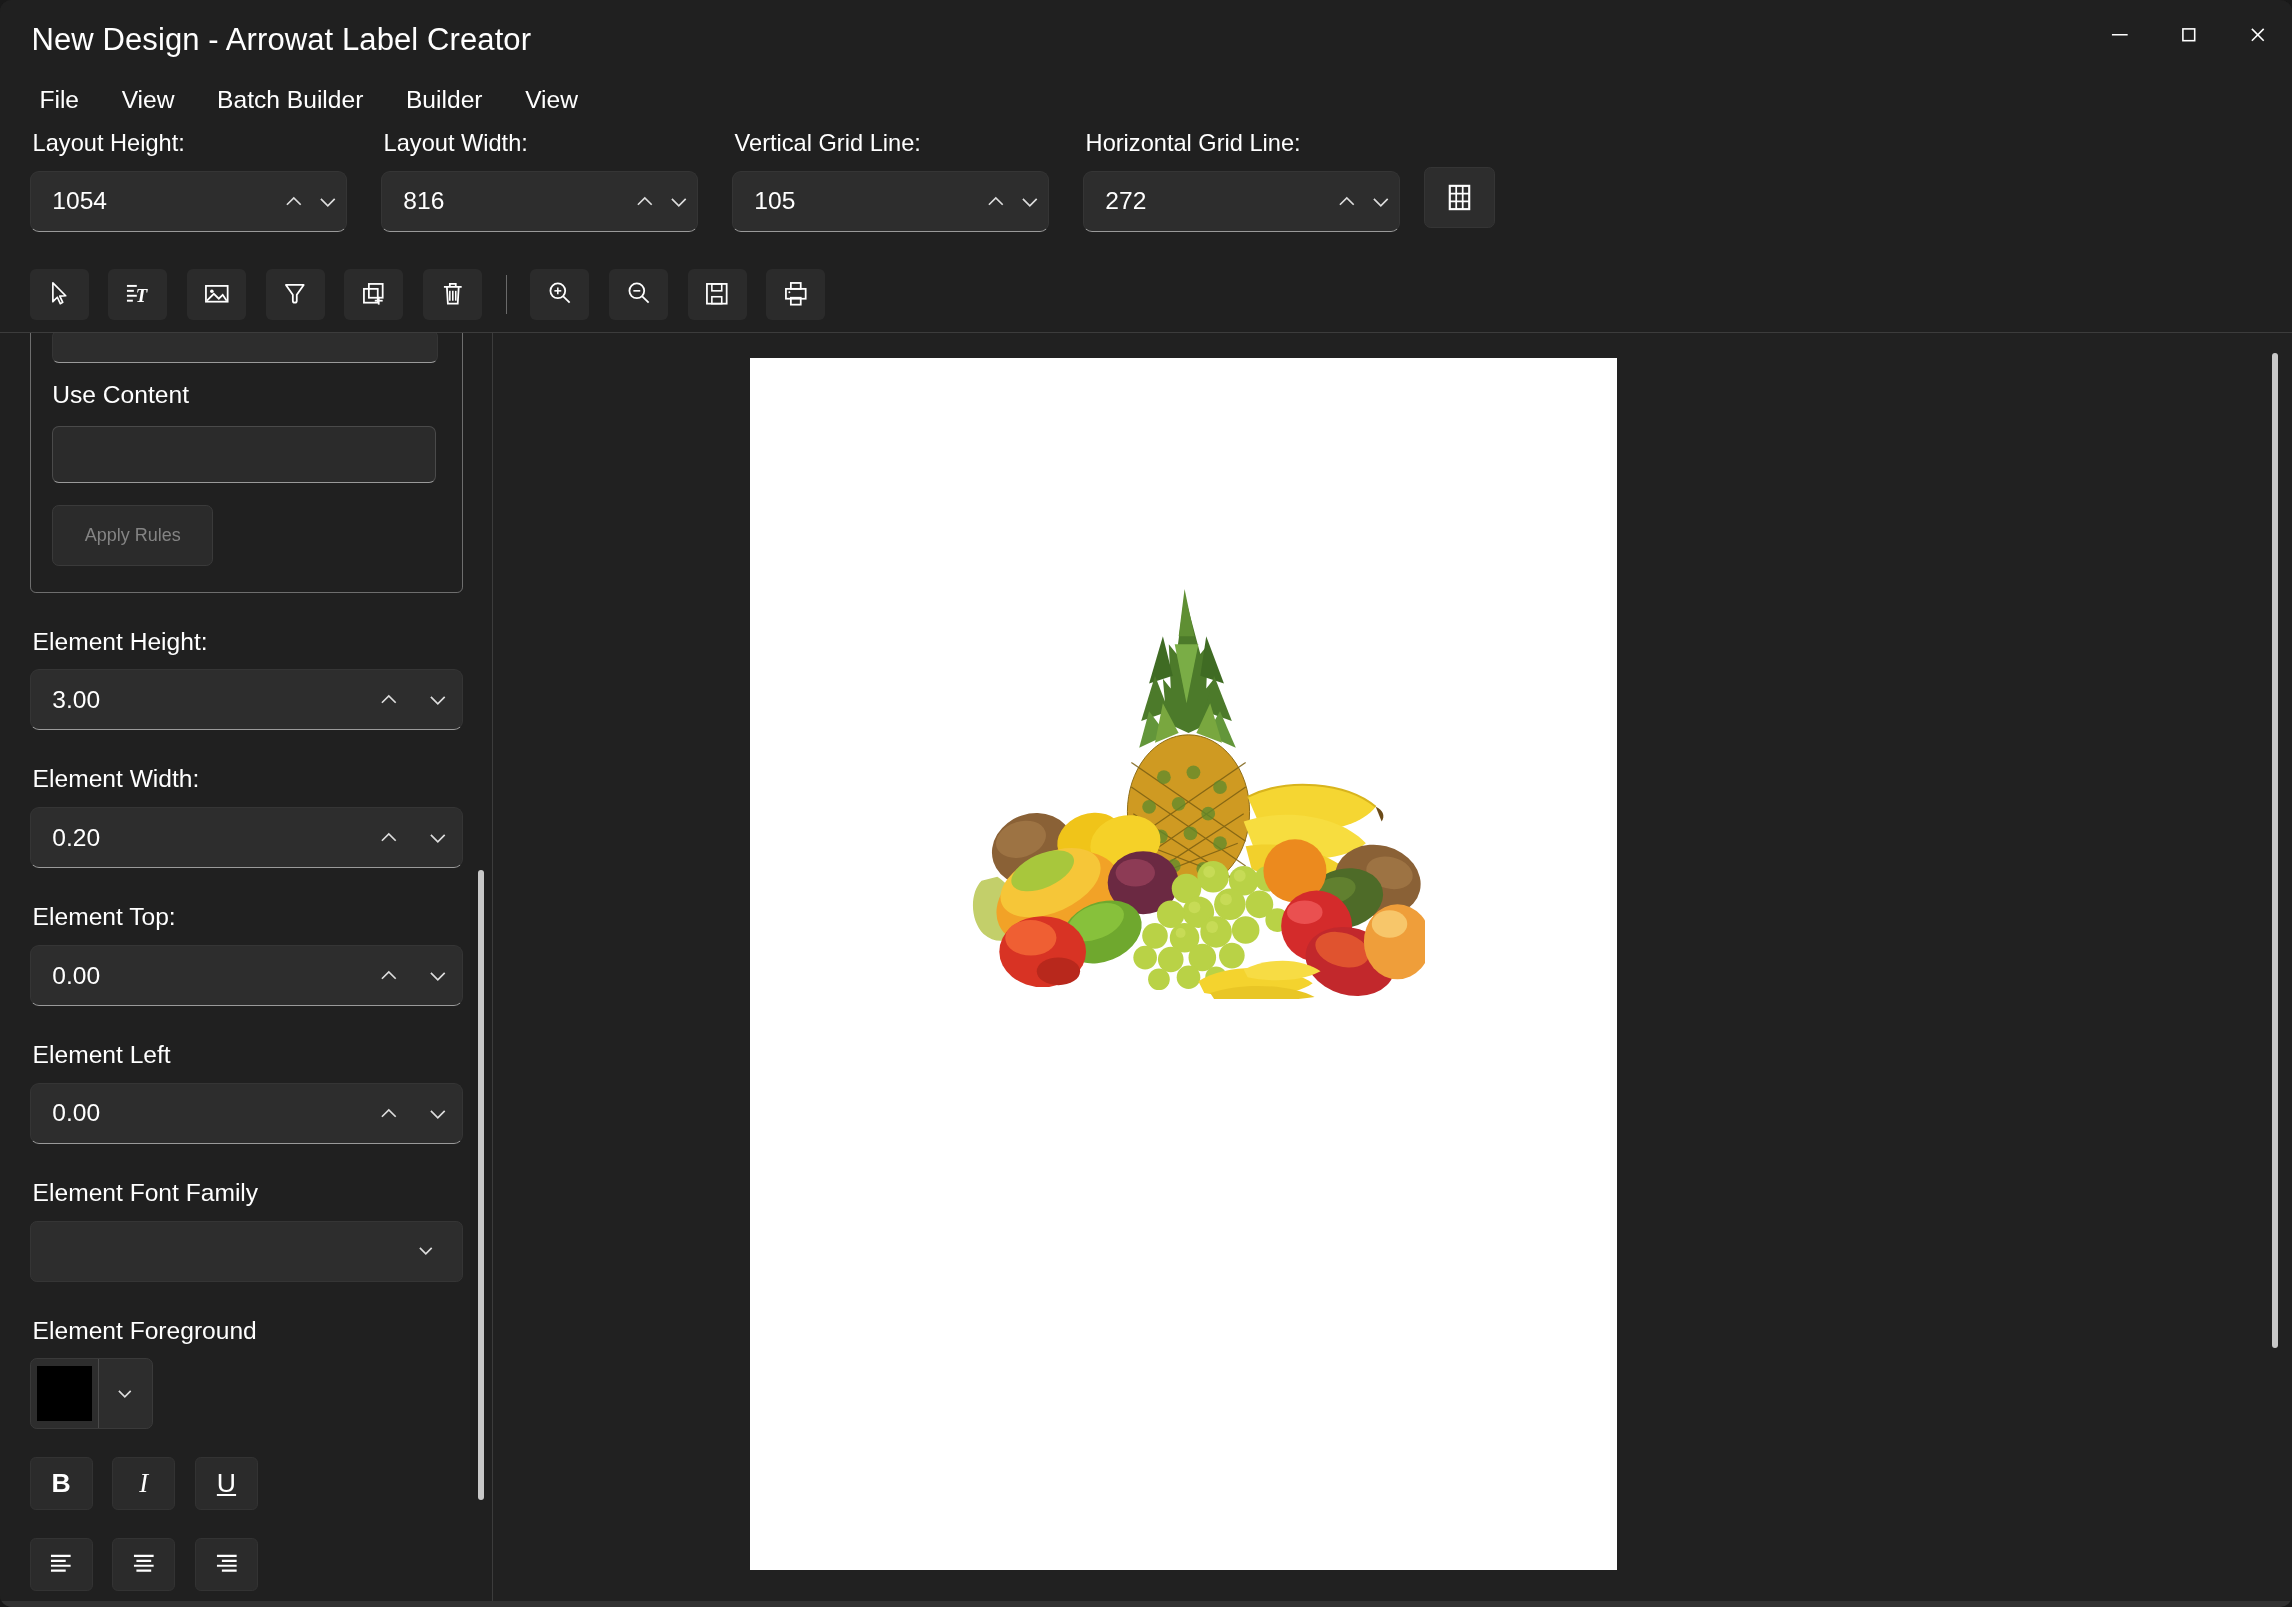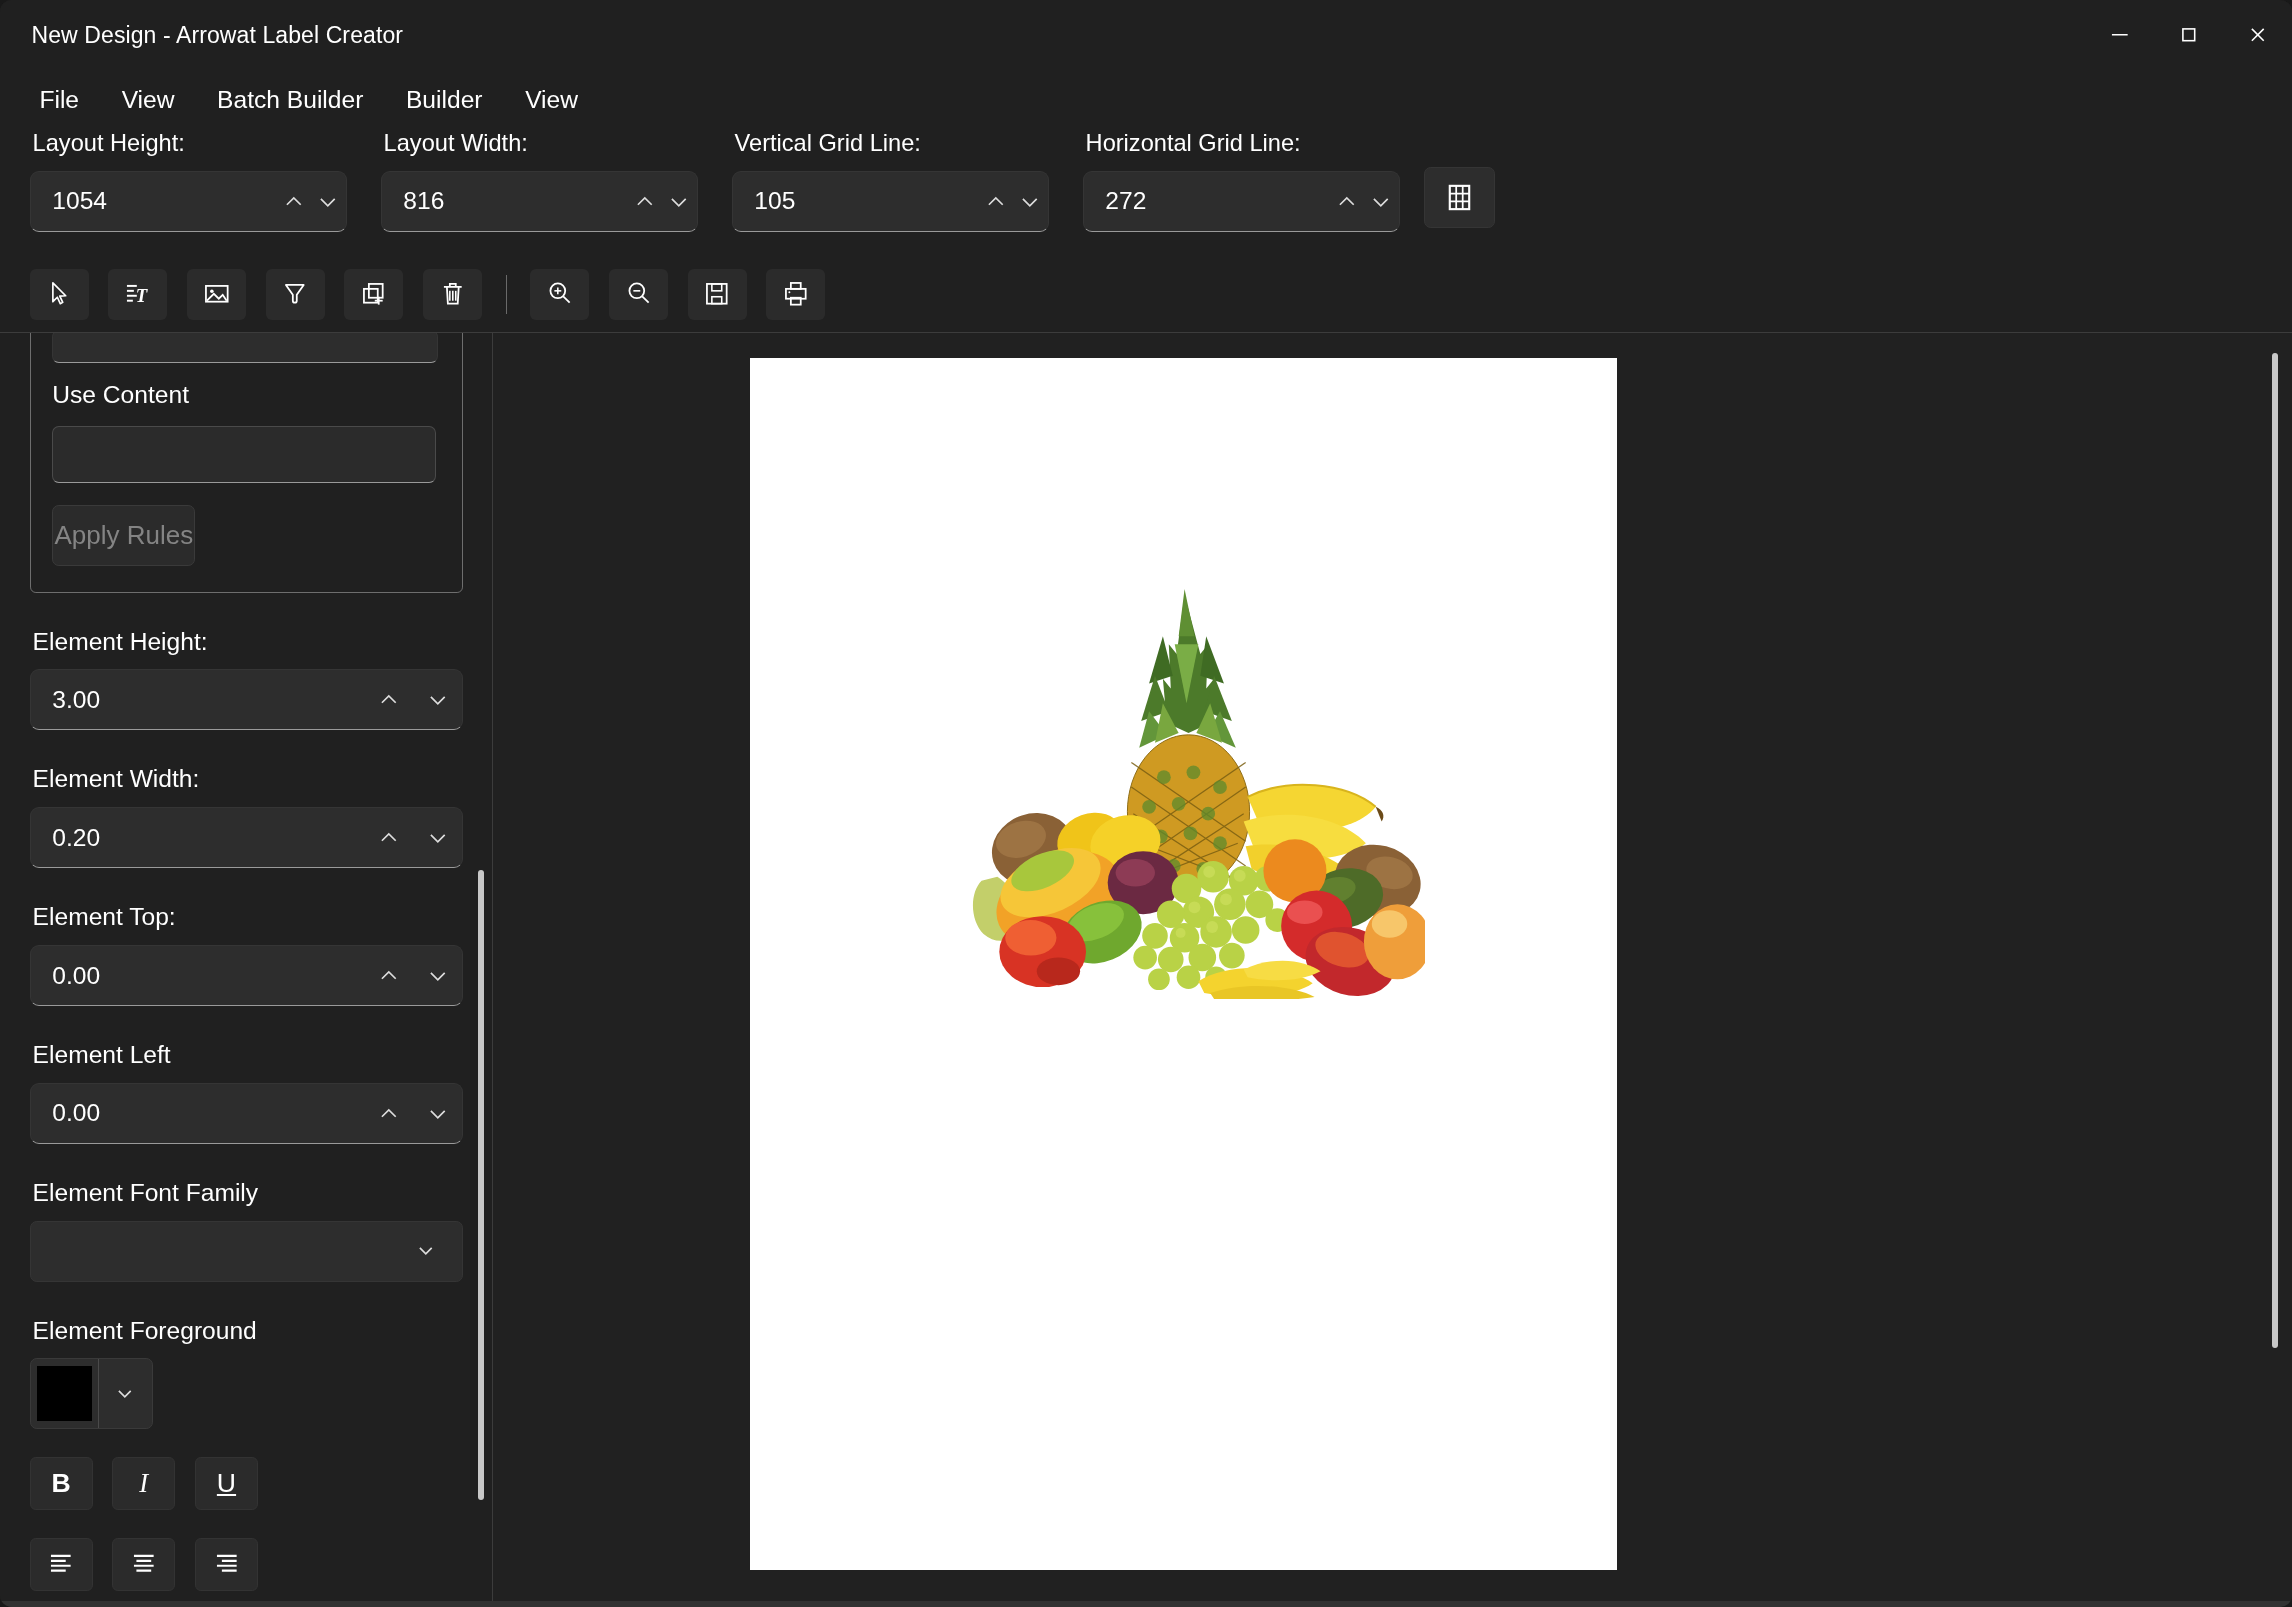--- a/index.html
+++ b/index.html
@@ -18,21 +18,21 @@
   }
 
   
   .titlebar {
     height: 69px; flex: 0 0 69px;
     display: flex; align-items: flex-start;
     background: #202020;
     position: relative;
   }
   .title-text {
-    color: #ffffff; font-size: 23px;
+    color: #ffffff; font-size: 31px;
     padding: 21.7px 0 0 31.5px;
     white-space: nowrap;
     letter-spacing: 0.1px;
   }
   .win-controls {
     position: absolute; top: 0; right: 0;
     display: flex; height: 69px;
   }
   .win-btn {
     width: 69px; height: 69px;
@@ -163,25 +163,25 @@
     border: 1px solid #4a4a4a;
     border-bottom: 1px solid #9a9a9a;
     border-radius: 6.9px;
     color: #fff; font-size: 23.6px;
     padding: 0 15.8px;
     outline: none; font-family: inherit;
     display: block;
   }
   .gb-btn {
     margin-top: 21.7px;
-    width: 143px; height: 61px;
+    width: 161px; height: 61px;
     background: #2b2b2b;
     border: 1px solid #3a3a3a;
     border-radius: 6.9px;
-    color: #848484; font-size: 26px;
+    color: #848484; font-size: 18px;
     font-family: inherit;
     cursor: default;
   }
   .fieldlabel {
     color: #ffffff; font-size: 24.6px;
     margin: 35px 0 13.8px 3px;
   }
   .spinner.sb { width: 433px; }
   .combo {
     width: 433px; height: 61px;

